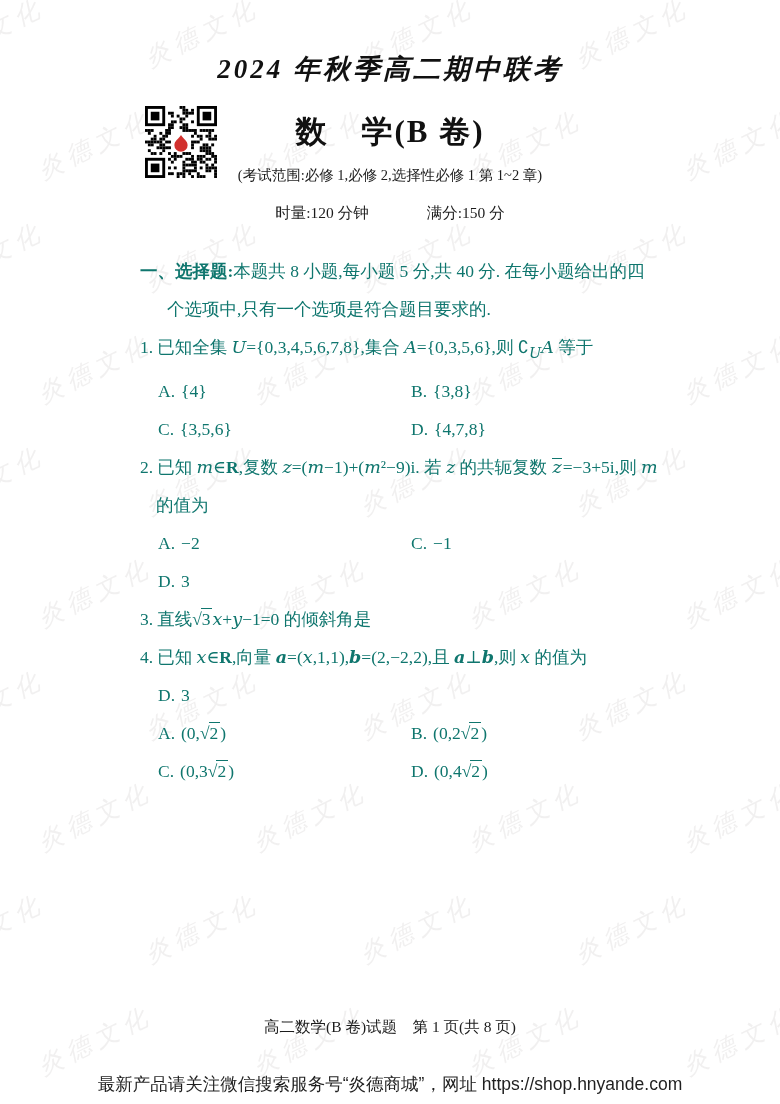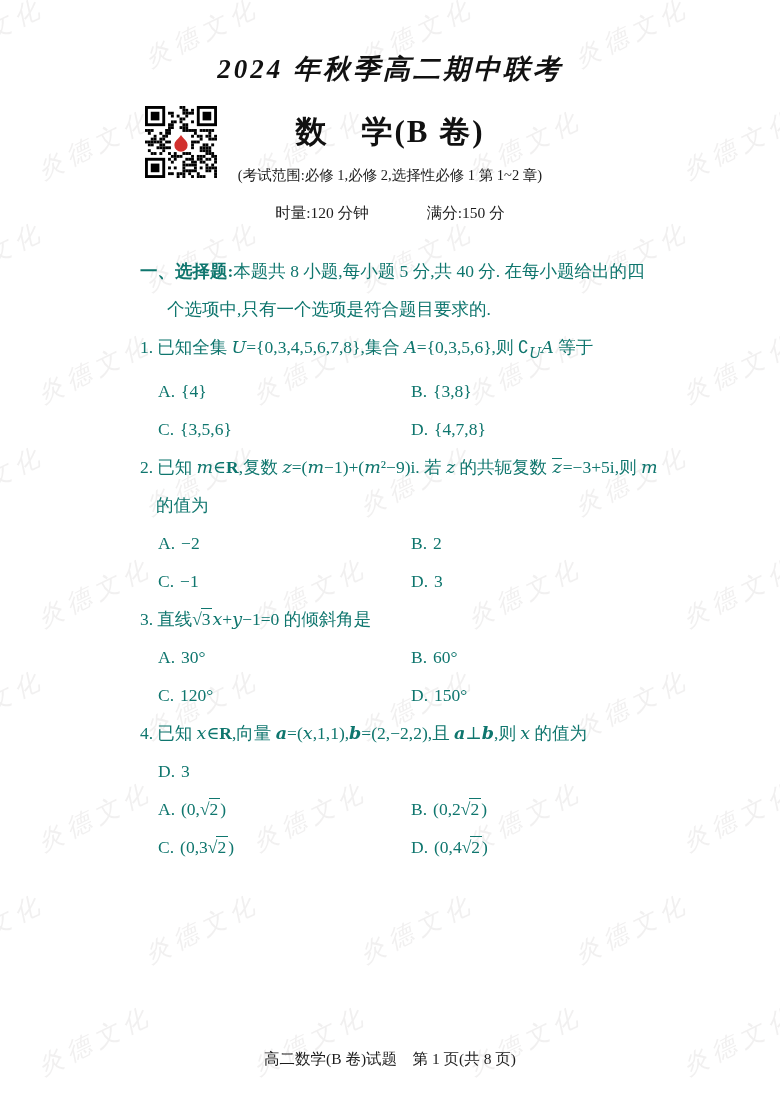--- a/index.html
+++ b/index.html
@@ -338,34 +338,27 @@
         <div class="opt"><span class="ol">B.</span><span>{3,8}</span></div>
         <div class="opt"><span class="ol">C.</span><span>{3,5,6}</span></div>
         <div class="opt"><span class="ol">D.</span><span>{4,7,8}</span></div>
       </div>
     </div>
 
     <div class="q">
       <p class="stem"><span class="qnum">2.</span><span>已知 <i>m</i>∈<b>R</b>,复数 <i>z</i>=(<i>m</i>−1)+(<i>m</i>²−9)i. 若 <i>z</i> 的共轭复数 <span class="bar"><i>z</i></span>=−3+5i,则 <i>m</i> 的值为</span></p>
       <div class="opts">
         <div class="opt"><span class="ol">A.</span><span>−2</span></div>
-        <div class="opt"><span class="ol">B.</span><span>2</span></div>
         <div class="opt"><span class="ol">C.</span><span>−1</span></div>
         <div class="opt"><span class="ol">D.</span><span>3</span></div>
       </div>
     </div>
 
     <div class="q">
       <p class="stem"><span class="qnum">3.</span><span>直线√<span class="rd">3</span><i>x</i>+<i>y</i>−1=0 的倾斜角是</span></p>
-      <div class="opts">
-        <div class="opt"><span class="ol">A.</span><span>30°</span></div>
-        <div class="opt"><span class="ol">B.</span><span>60°</span></div>
-        <div class="opt"><span class="ol">C.</span><span>120°</span></div>
-        <div class="opt"><span class="ol">D.</span><span>150°</span></div>
-      </div>
     </div>
 
     <div class="q">
       <p class="stem"><span class="qnum">4.</span><span>已知 <i>x</i>∈<b>R</b>,向量 <b><i>a</i></b>=(<i>x</i>,1,1),<b><i>b</i></b>=(2,−2,2),且 <b><i>a</i></b>⊥<b><i>b</i></b>,则 <i>x</i> 的值为</span></p>
       <div class="opts">
         <div class="opt"><span class="ol">D.</span><span>3</span></div>
       </div>
     </div>
 
     <div class="q">
@@ -373,14 +366,15 @@
         <div class="opt"><span class="ol">A.</span><span>(0,√<span class="rd">2</span>)</span></div>
         <div class="opt"><span class="ol">B.</span><span>(0,2√<span class="rd">2</span>)</span></div>
         <div class="opt"><span class="ol">C.</span><span>(0,3√<span class="rd">2</span>)</span></div>
         <div class="opt"><span class="ol">D.</span><span>(0,4√<span class="rd">2</span>)</span></div>
       </div>
     </div>
   </main>
 
   <footer>
     <div class="page-footer">高二数学(B 卷)试题　第 1 页(共 8 页)</div>
+    <div class="promo-line">最新产品请关注微信搜索服务号“炎德商城”，网址 https://shop.hnyande.com</div>
   </footer>
 </div>
 
 </body></html>

